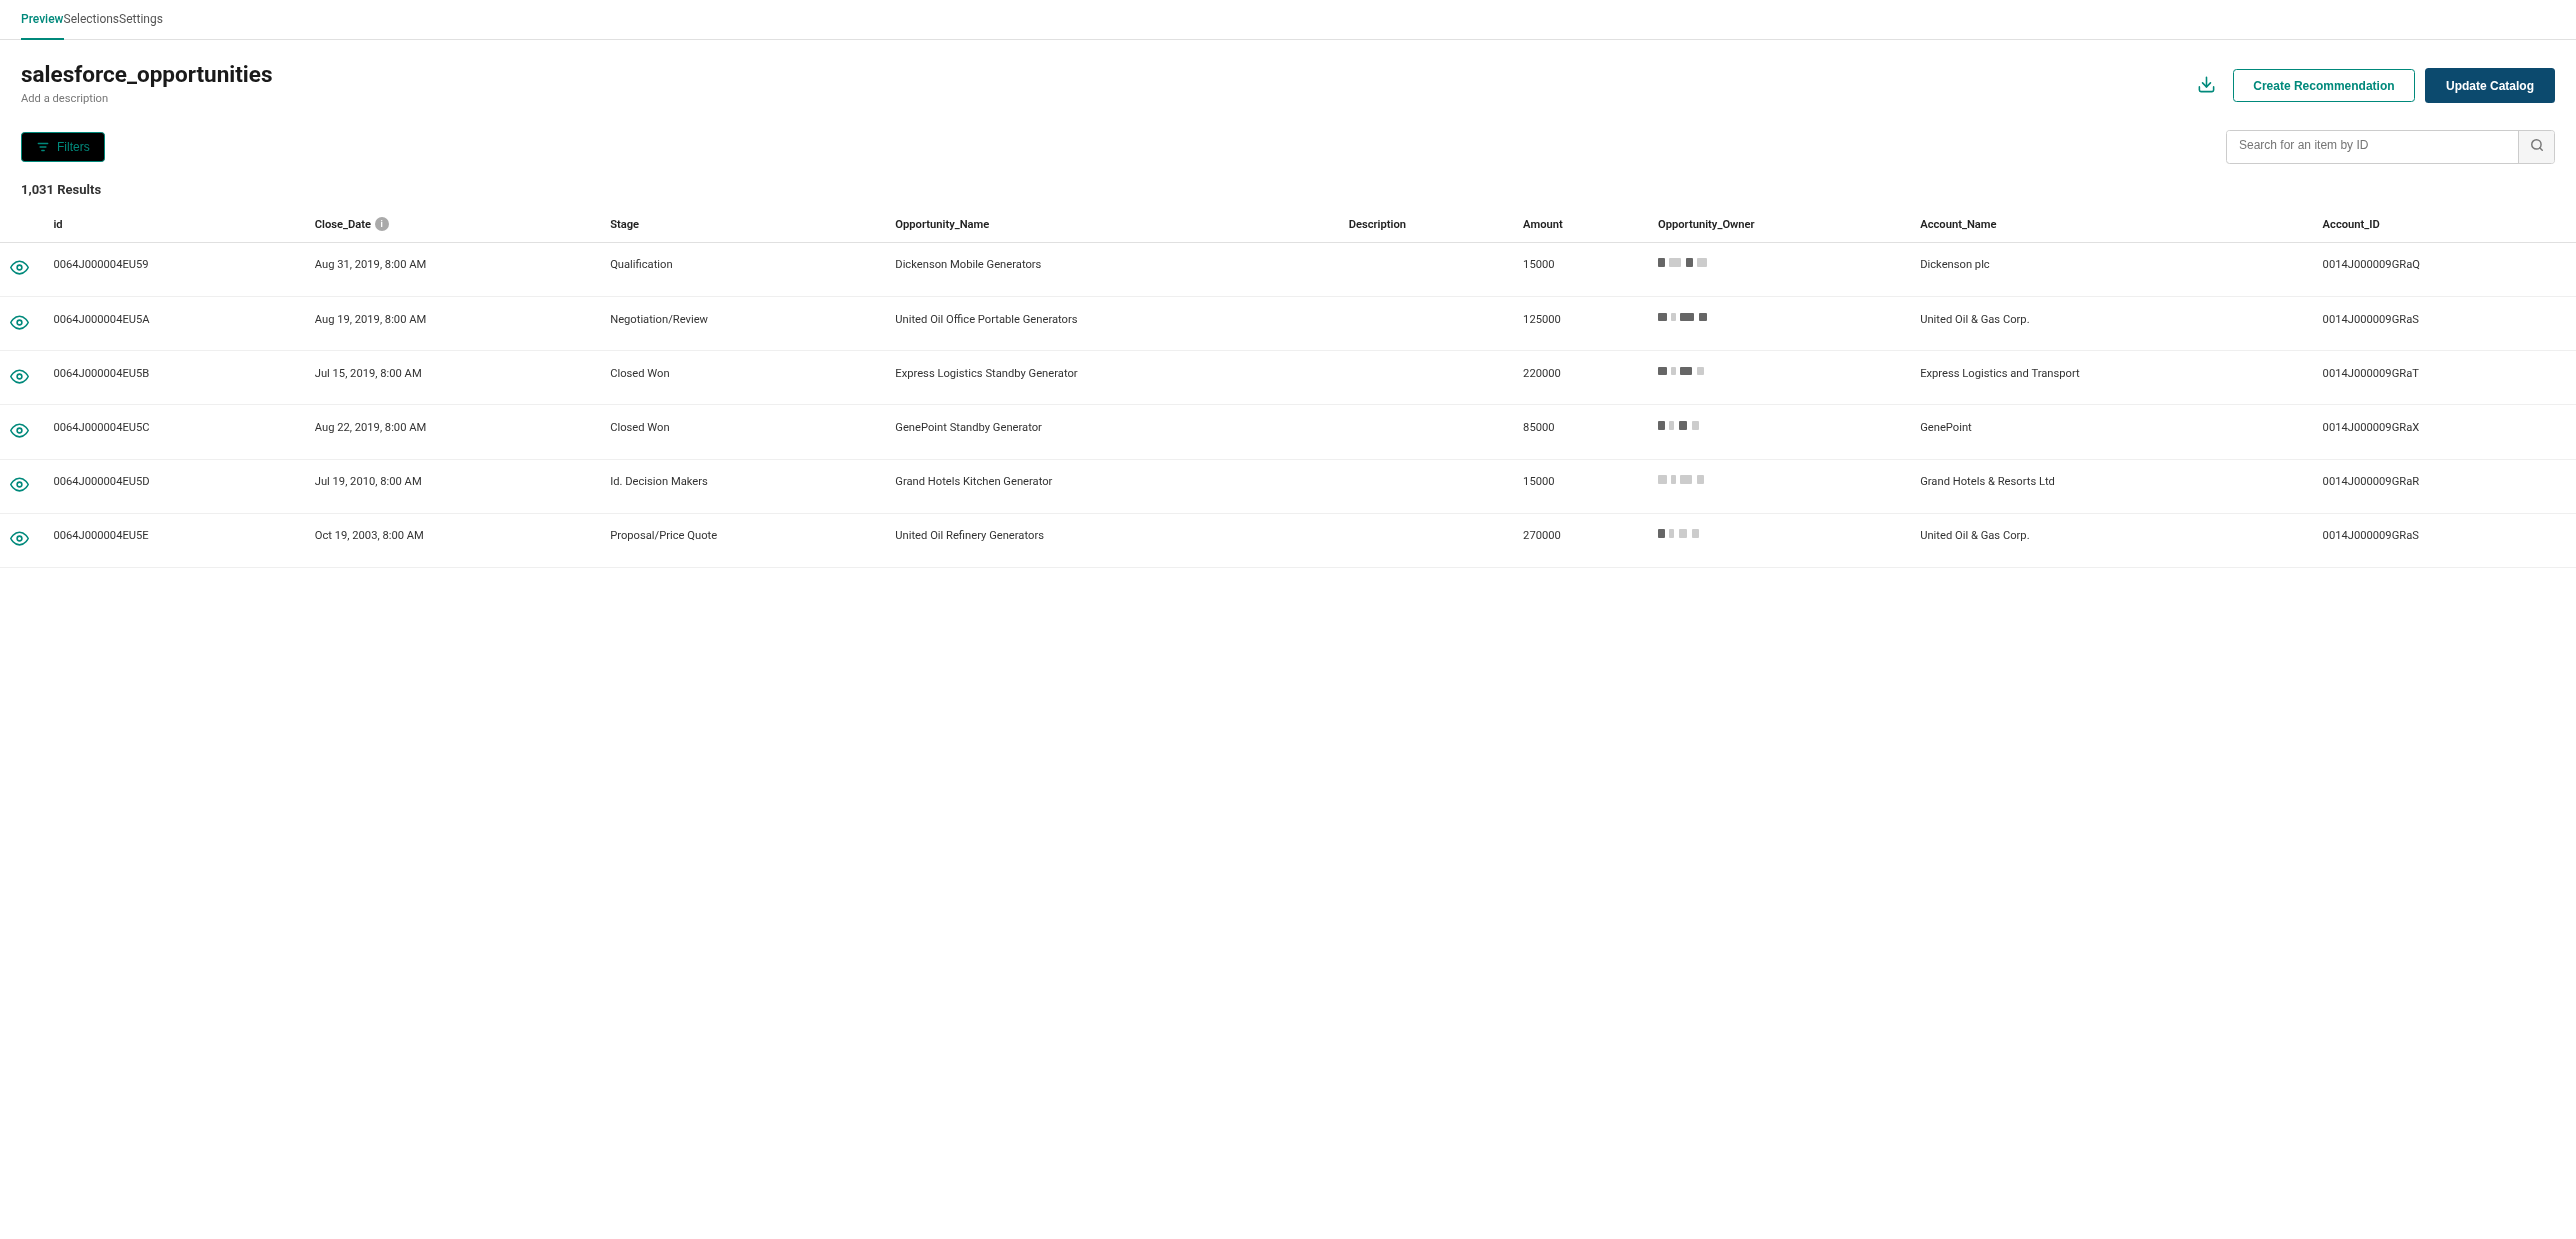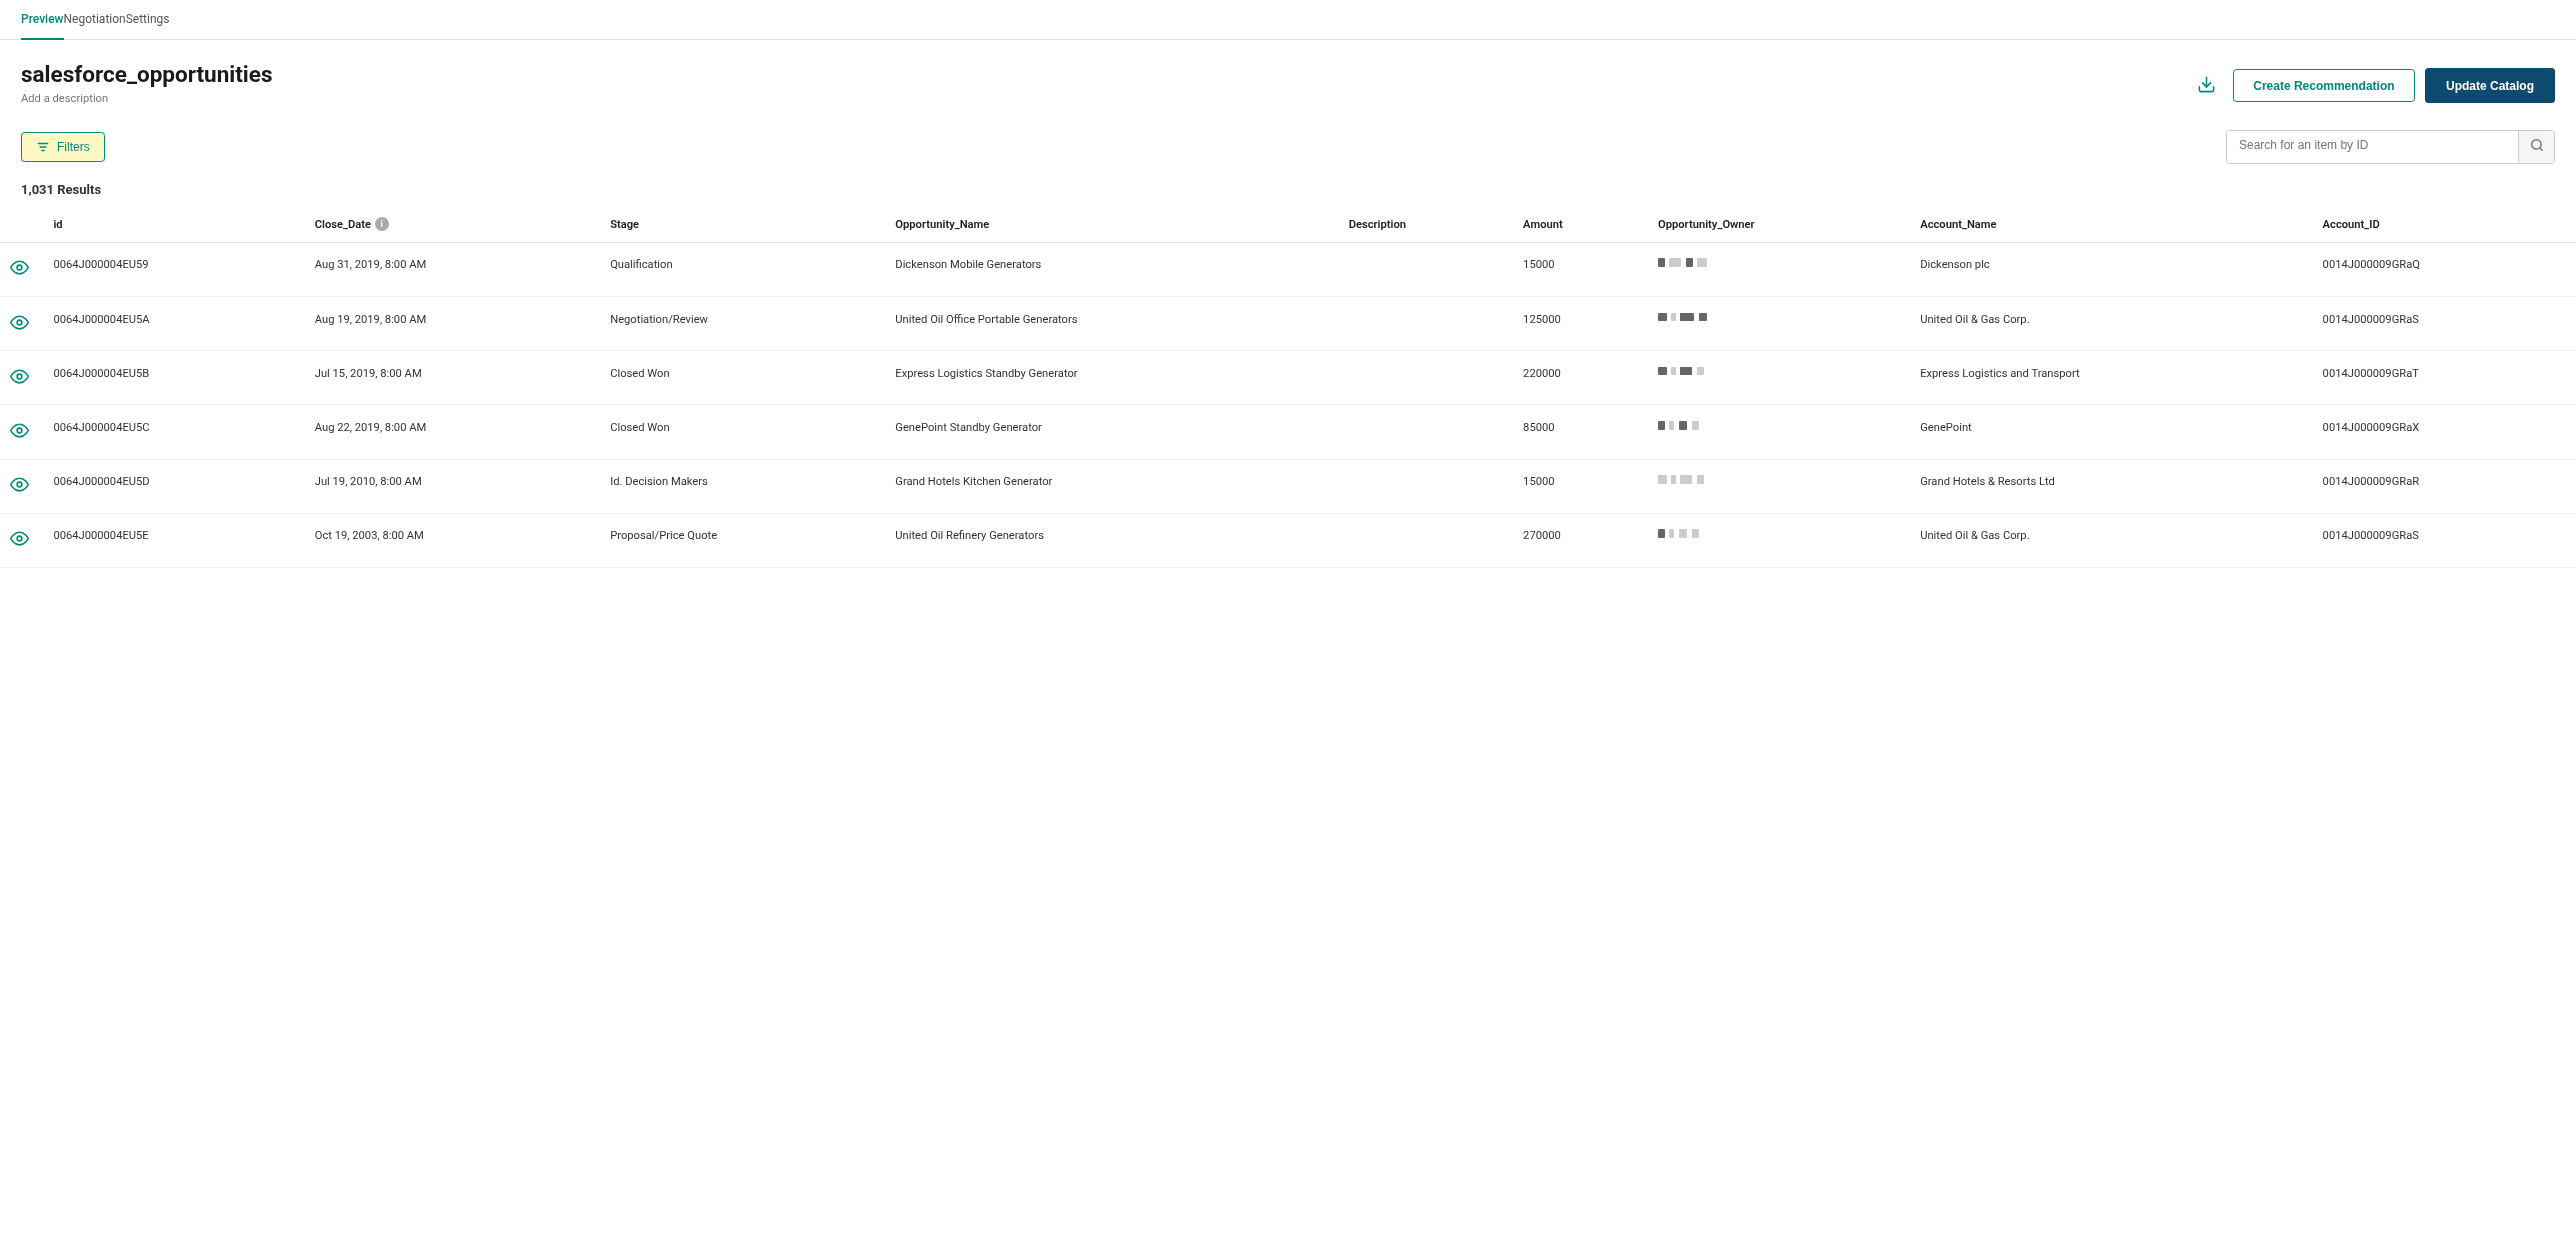--- a/index.html
+++ b/index.html
@@ -13,21 +13,21 @@
     .header-left { }
     .page-title { font-size: 22.5px; font-weight: 700; color: #1a1a1a; margin-bottom: 5.2px; }
     .page-description { color: #777; font-size: 11.2px; cursor: pointer; }
     .header-right { display: flex; align-items: center; gap: 10.4px; margin-top: 5.2px; }
 
     .download-btn { background: none; border: none; cursor: pointer; color: #00897b; padding: 7px; }
     .create-rec-btn { border: 1.7px solid #00897b; background: #fff; color: #00897b; padding: 8.6px 19px; font-size: 12px; font-weight: 600; border-radius: 3.5px; cursor: pointer; }
     .update-catalog-btn { background: #0c4a6e; border: none; color: #fff; padding: 10.4px 21px; font-size: 12px; font-weight: 600; border-radius: 3.5px; cursor: pointer; }
 
     .toolbar { display: flex; align-items: center; justify-content: space-between; padding: 10.4px 21px; }
-    .filters-btn { display: flex; align-items: center; gap: 7px; border: 1.3px solid #00897b; background: #fef9c3; color: #00897b; padding: 7px 14px; border-radius: 3.5px; cursor: pointer; font-size: 12px; font-weight: 500; }
+    .filters-btn { display: flex; align-items: center; gap: 7px; border: 1.3px solid #00897b; background: #000000; color: #00897b; padding: 7px 14px; border-radius: 3.5px; cursor: pointer; font-size: 12px; font-weight: 500; }
     .search-box { display: flex; align-items: flex-start; border: 1.3px solid #ccc; border-radius: 3.5px; overflow: hidden; width: 329px; }
     .search-input { border: none; outline: none; padding: 7.8px 12px; font-size: 12px; color: #999; flex: 1; }
     .search-icon-btn { background: #f5f5f5; border: none; border-left: 1.3px solid #ccc; padding: 7.8px 10.4px; cursor: pointer; color: #777; }
 
     .results-count { padding: 7px 21px 10.4px 21px; font-size: 13px; font-weight: 700; }
 
     table { width: 100%; border-collapse: collapse; }
     thead tr { border-bottom: 1.7px solid #e0e0e0; }
     thead th { padding: 10.4px 10.4px 10.4px 10.4px; text-align: left; font-size: 11.2px; font-weight: 600; color: #222; white-space: nowrap; }
     tbody tr { border-bottom: 0.9px solid #efefef; margin-left: 14px; }
@@ -38,21 +38,21 @@
     .bar { background: #ccc; border-radius: 0.9px; }
 
     .th-icon-wrap { display: flex; align-items: center; }
   </style>
 </head>
 <body>
 
 <div>
   <div class="top-tabs">
     <a class="tab active">Preview</a>
-    <a class="tab">Negotiation</a>
+    <a class="tab">Selections</a>
     <a class="tab">Settings</a>
   </div>
 </div>
 
 <div class="page-header">
   <div class="header-left">
     <div class="page-title">salesforce_opportunities</div>
     <div class="page-description">Add a description</div>
   </div>
   <div class="header-right">

